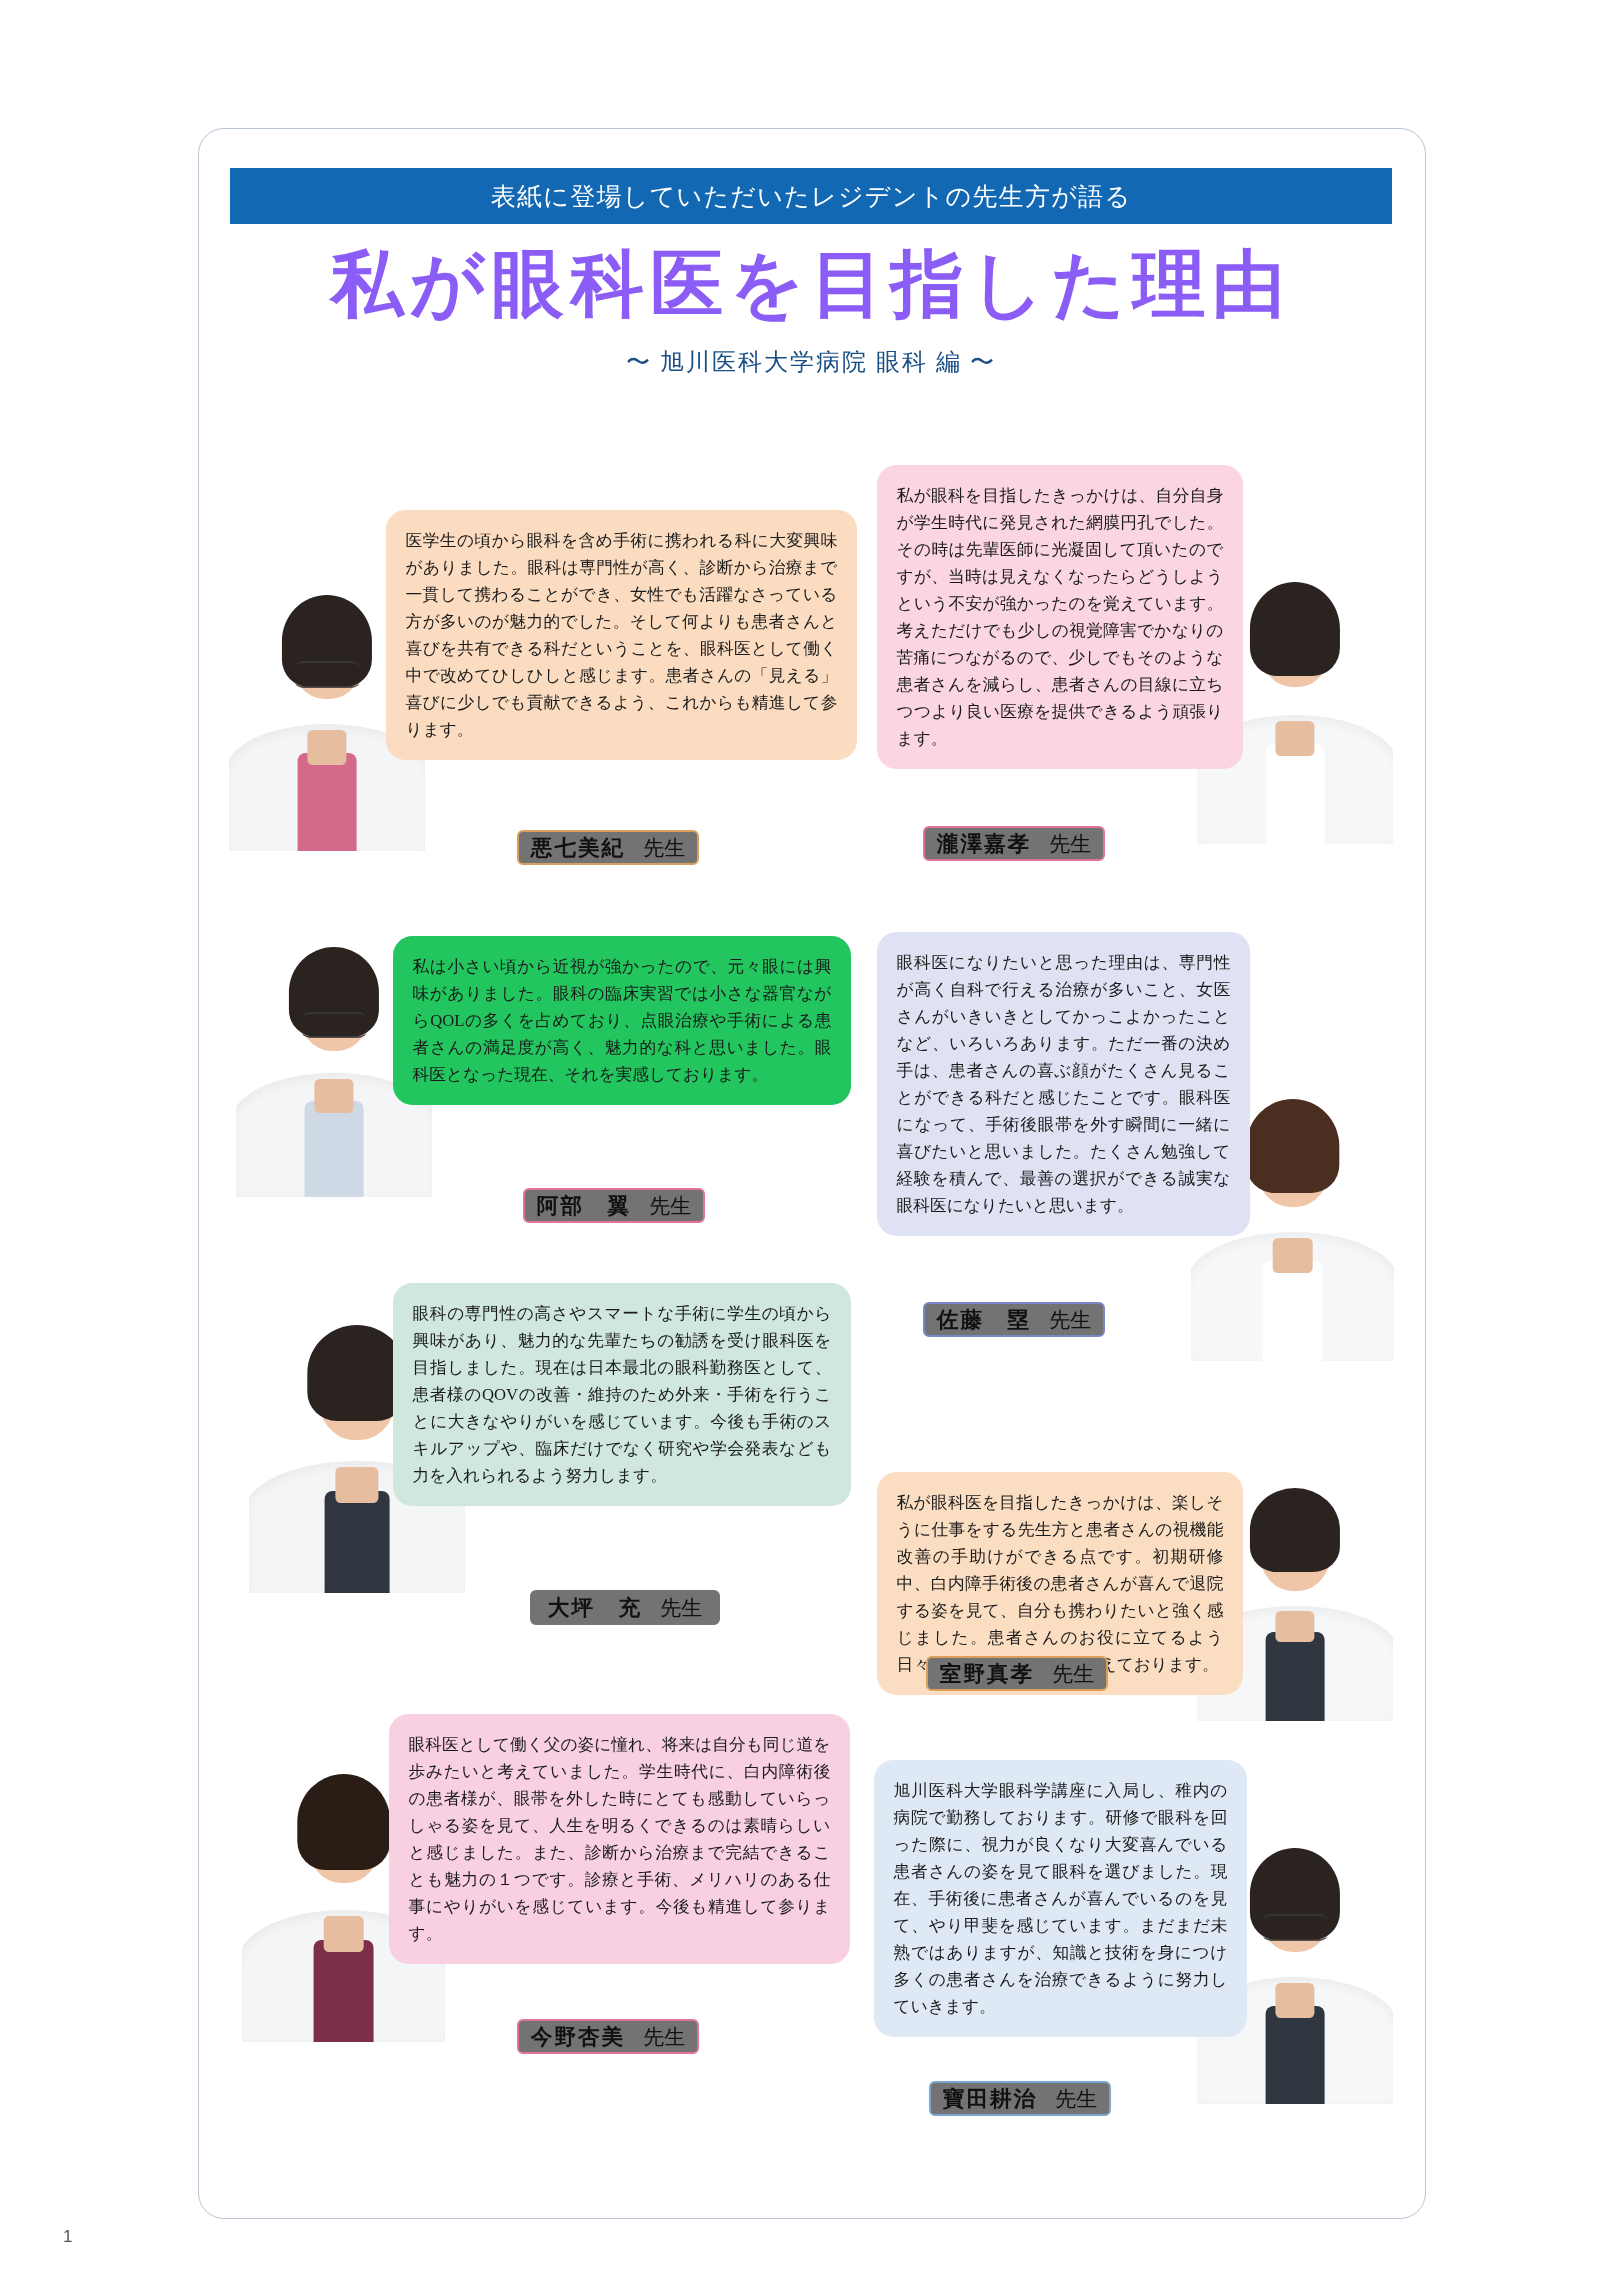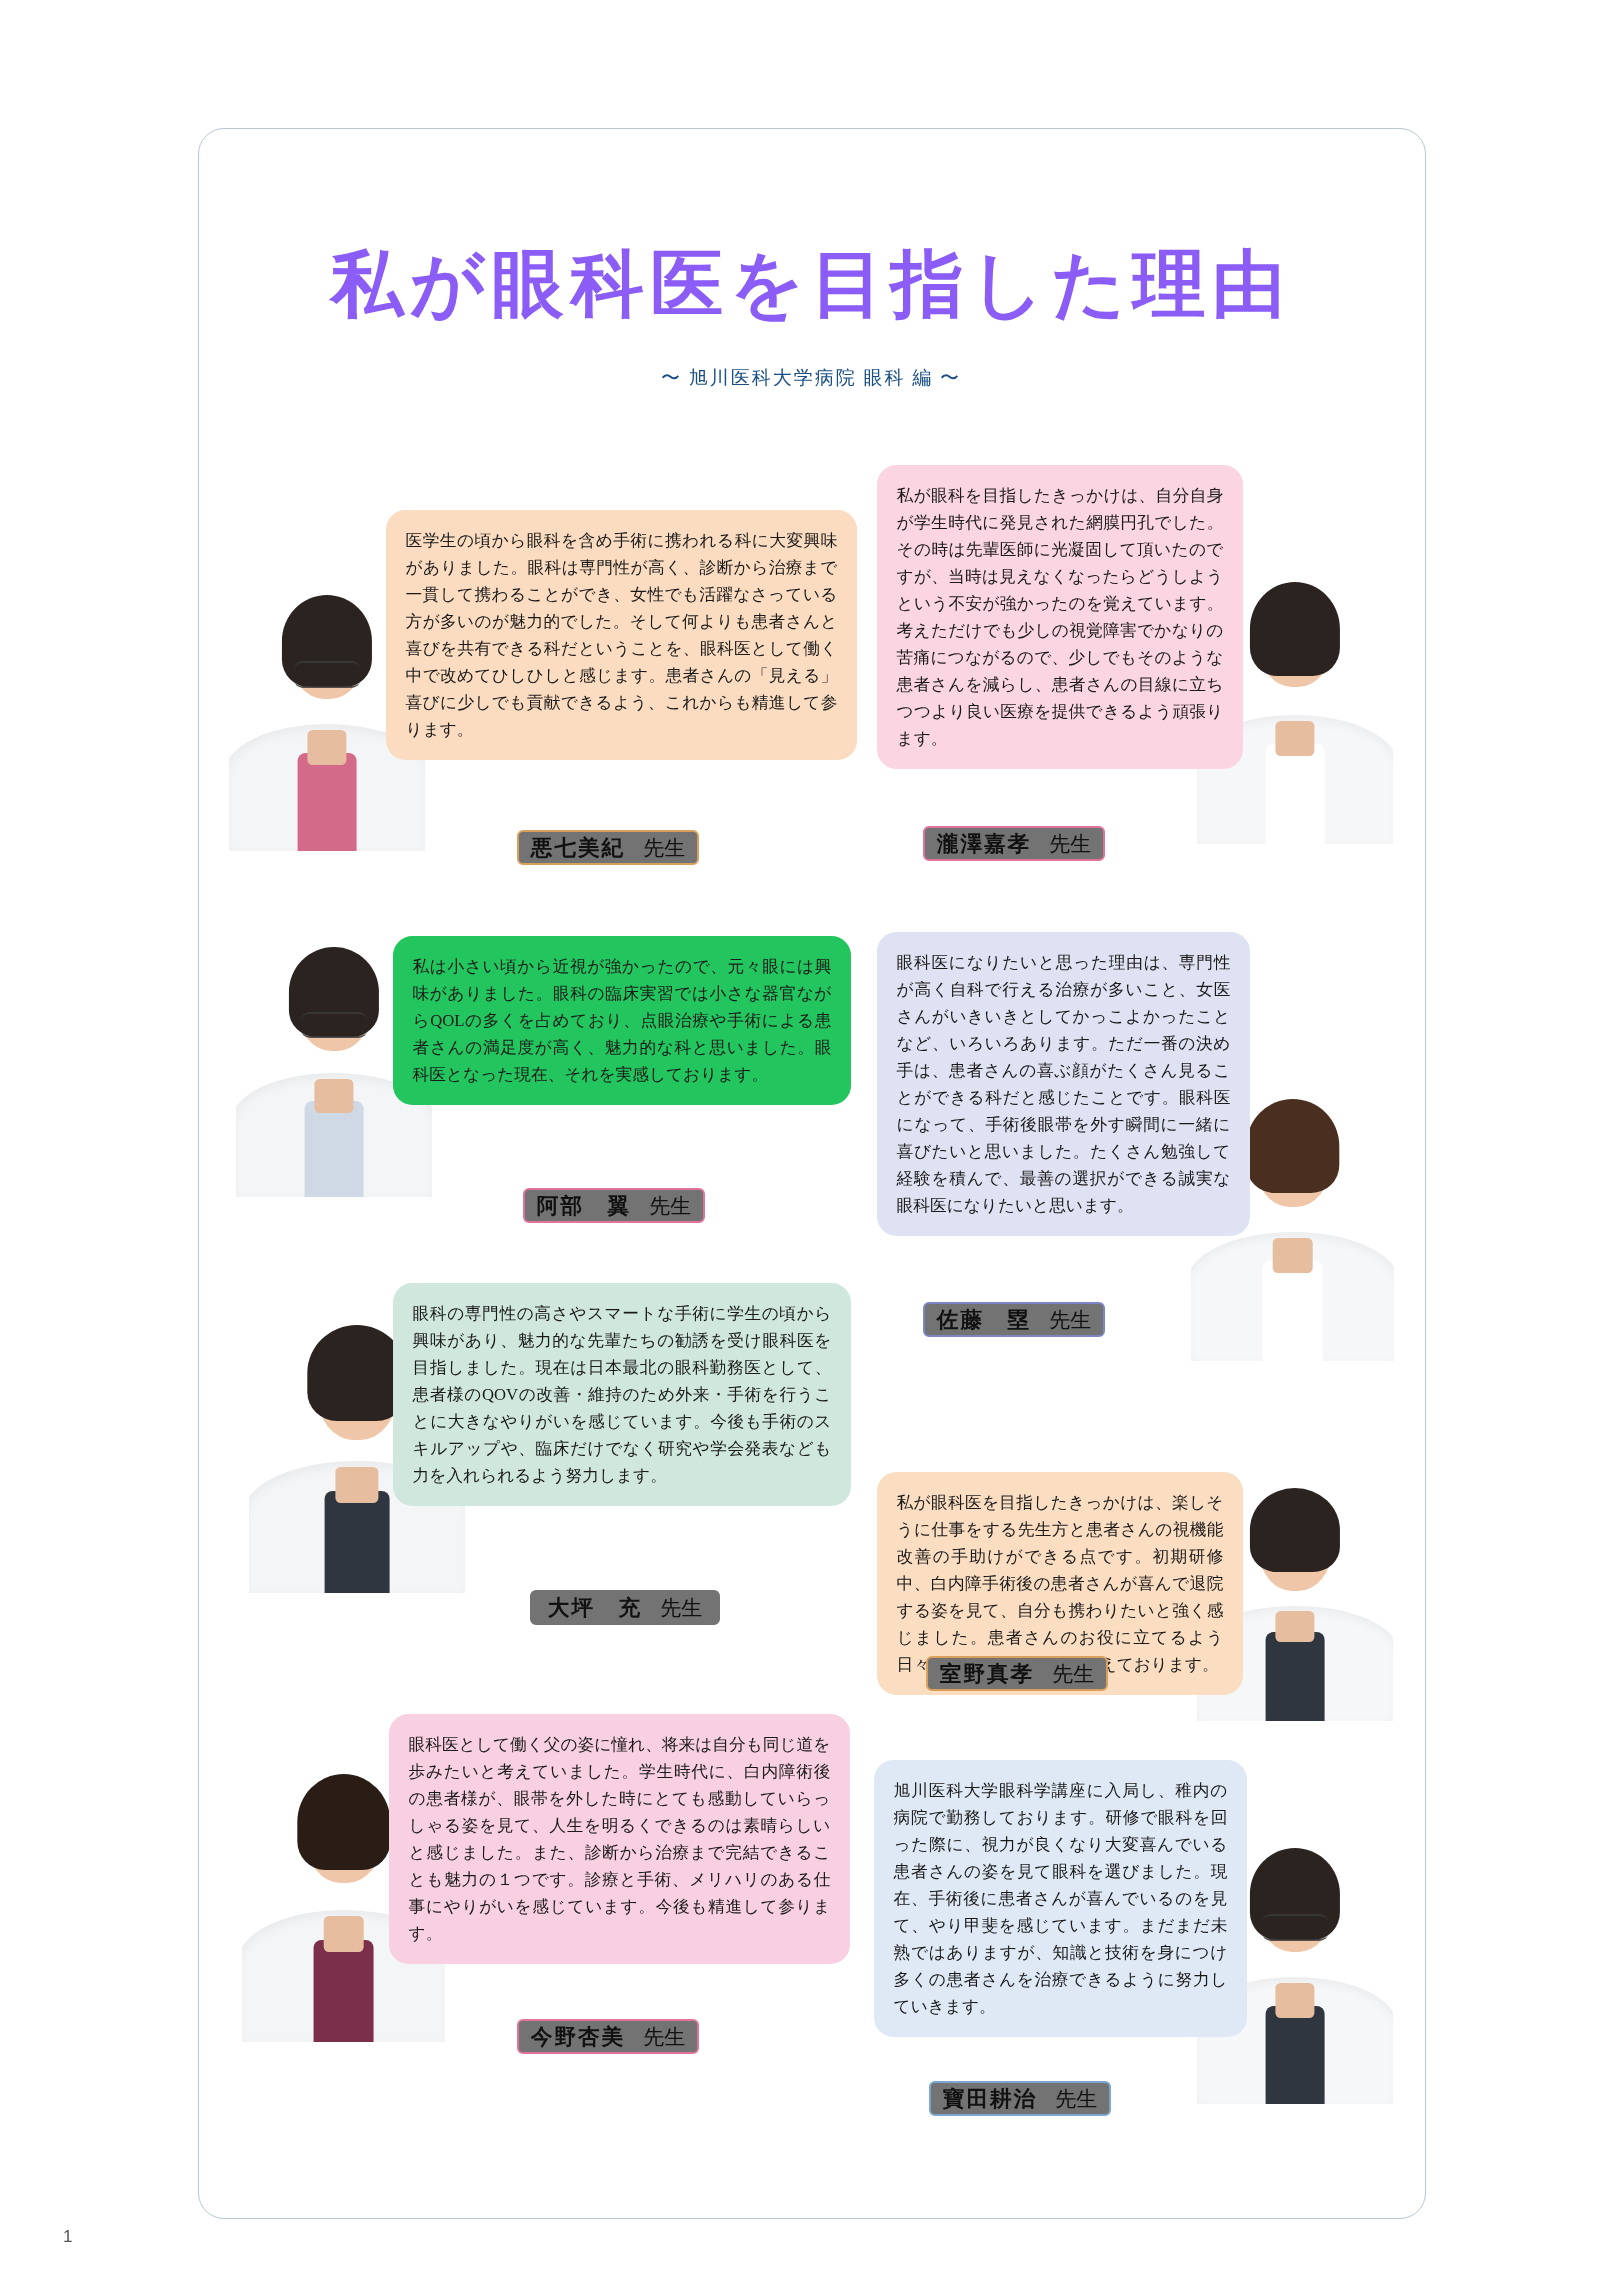--- a/index.html
+++ b/index.html
@@ -68,23 +68,22 @@
     font-family: "DejaVu Serif", "Liberation Serif", serif;
   }
 
   .sub-title {
     position: absolute;
     left: 230px;
     top: 346px;
     width: 1162px;
     text-align: center;
     color: #1a4f86;
-    font-size: 19px;
+    font-size: 24px;
     letter-spacing: 2px;
-    margin-top: 19px;
   }
 
   
   .entry {
     position: absolute;
   }
   .bubble {
     position: absolute;
     border-radius: 19.6px;
     box-sizing: border-box;
@@ -213,20 +212,23 @@
     font-family: "Liberation Sans", sans-serif;
   }
 </style>
 </head>
 <body>
 
 <div class="page">
 
   <div class="frame"></div>
 
+  <div class="header-band">
+    <div class="header-band-text">表紙に登場していただいたレジデントの先生方が語る</div>
+  </div>
 
   <div class="main-title">私が眼科医を目指した理由</div>
   <div class="sub-title">〜 旭川医科大学病院 眼科 編 〜</div>
 
   <div class="entry">
     <div class="photo" style="left:229px; top:563px; width:196px; height:288px;">
       <div class="bg"></div>
       <div class="hair-long" style="background:#231c18;"></div>
       <div class="coat" style="background:#f4f5f7;"></div>
       <div class="shirt" style="background:#d46a8a;"></div>

